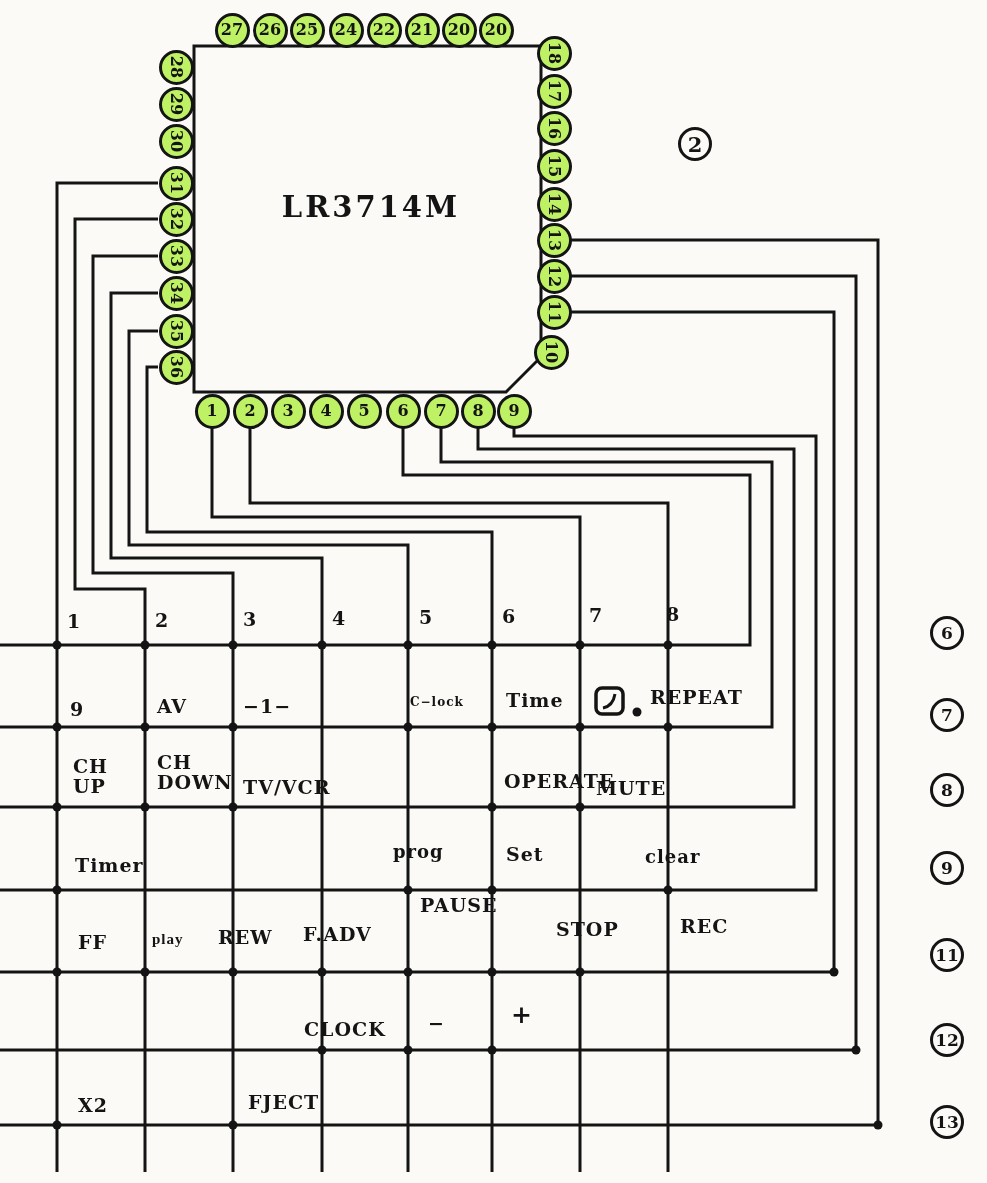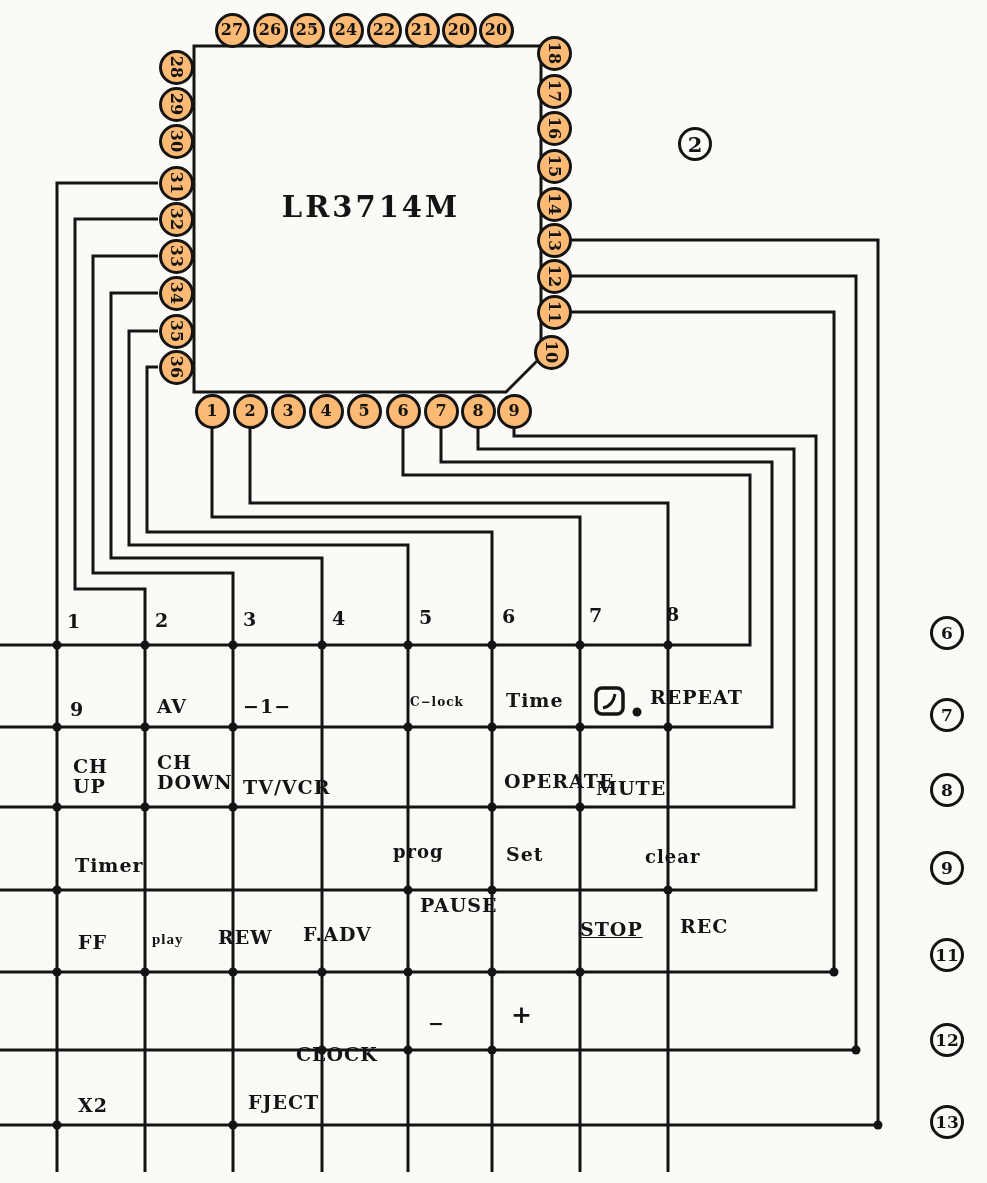--- a/index.html
+++ b/index.html
@@ -4,21 +4,21 @@
 <style>
   html,body{margin:0;padding:0;background:#dcdcdc;}
   .page{
     position:relative;width:987px;height:1183px;margin:0 auto;
     background:#fbfaf7;overflow:hidden;
     font-family:"DejaVu Serif","Liberation Serif",serif;color:#141414;
   }
   svg.canvas{position:absolute;left:0;top:0;width:987px;height:1183px;}
   .pin{
     position:absolute;width:35px;height:35px;box-sizing:border-box;
-    border:3px solid #141414;border-radius:50%;background:#fdba74;
+    border:3px solid #141414;border-radius:50%;background:#bef264;
     display:flex;align-items:center;justify-content:center;
     font-weight:bold;font-size:16px;line-height:1;
   }
   .pin span{display:block;}
   .pin.rot span{transform:rotate(90deg);}
   .key{
     position:absolute;font-weight:bold;font-size:19px;line-height:20px;
     white-space:pre-line;letter-spacing:1px;
   }
   .rowlab{
@@ -237,23 +237,23 @@
       <div class="key" style="left: 596px; top: 778px;">MUTE</div>
       <div class="key" style="left: 75px; top: 855px;">Timer</div>
       <div class="key" style="left: 393px; top: 842px; font-size: 18px;">prog</div>
       <div class="key" style="left: 506px; top: 844px;">Set</div>
       <div class="key" style="left: 645px; top: 847px; font-size: 18px;">clear</div>
       <div class="key" style="left: 78px; top: 932px;">FF</div>
       <div class="key" style="left: 152px; top: 929px; font-size: 15px; font-family: Liberation Serif, serif;">play</div>
       <div class="key" style="left: 218px; top: 927px;">REW</div>
       <div class="key" style="left: 303px; top: 924px;">F.ADV</div>
       <div class="key" style="left: 420px; top: 895px;">PAUSE</div>
-      <div class="key" style="left: 580px; top: 919px; text-decoration: underline;">STOP</div>
+      <div class="key" style="left: 556px; top: 919px;">STOP</div>
       <div class="key" style="left: 680px; top: 916px;">REC</div>
-      <div class="key" style="left: 296px; top: 1019px; margin-top: 25px;">CLOCK</div>
+      <div class="key" style="left: 304px; top: 1019px;">CLOCK</div>
       <div class="key" style="left: 428px; top: 1013px;">−</div>
       <div class="key" style="left: 511px; top: 1005px; font-size: 25px;">+</div>
       <div class="key" style="left: 78px; top: 1095px;">X2</div>
       <div class="key" style="left: 248px; top: 1092px;">FJECT</div>
     </div>
   <div id="rowlab-layer">
       <div class="rowlab" style="left: 930px; top: 616px;">
         <span>6</span>
       </div>
       <div class="rowlab" style="left: 930px; top: 698px;">

